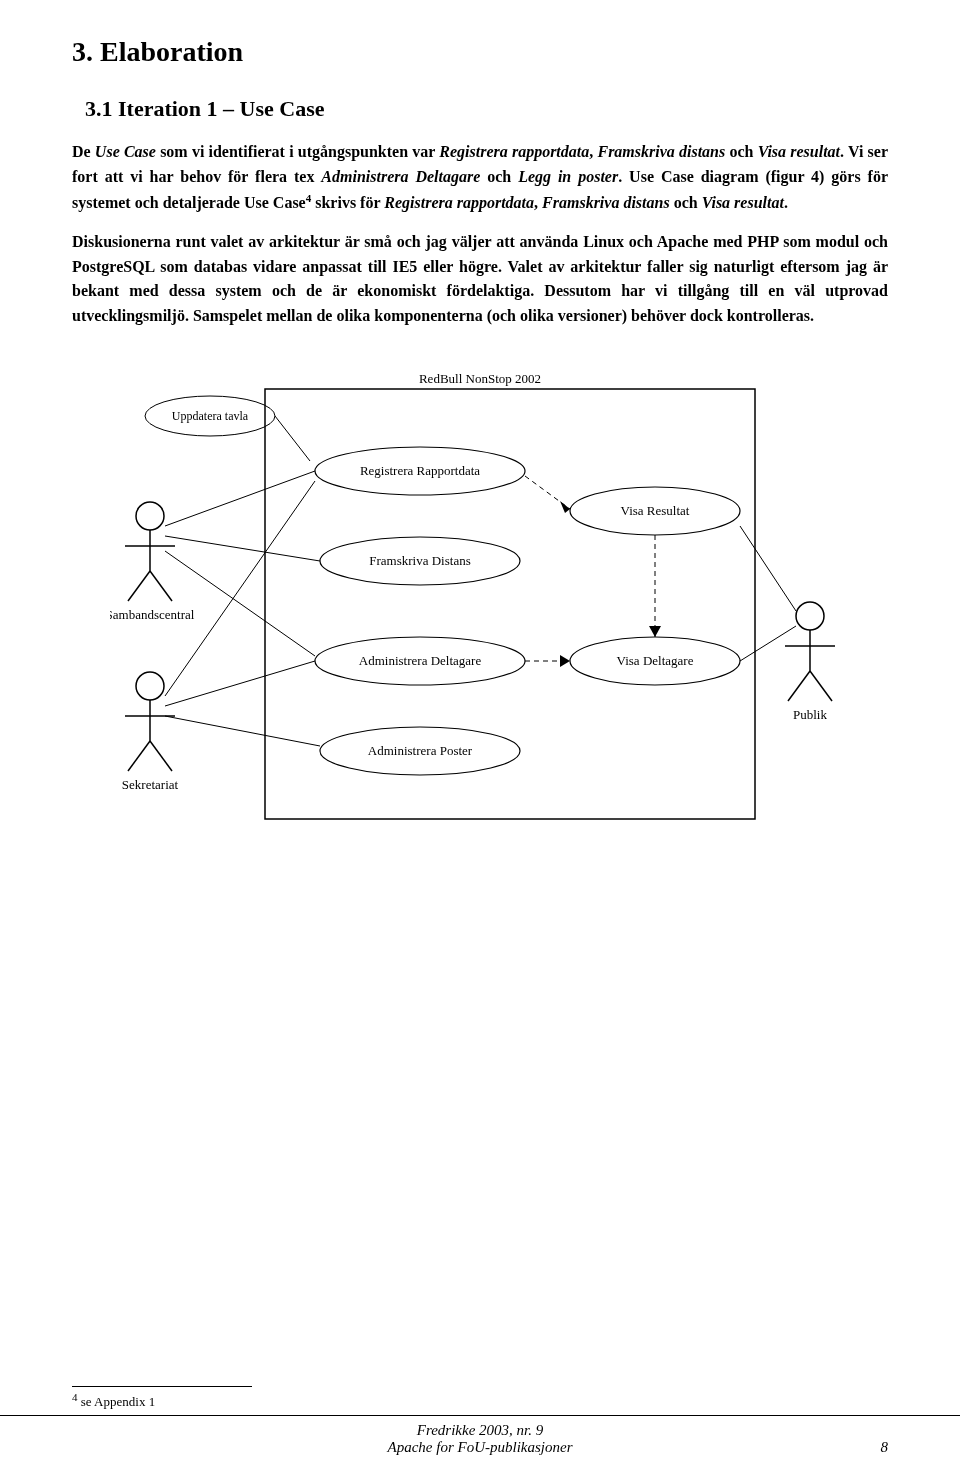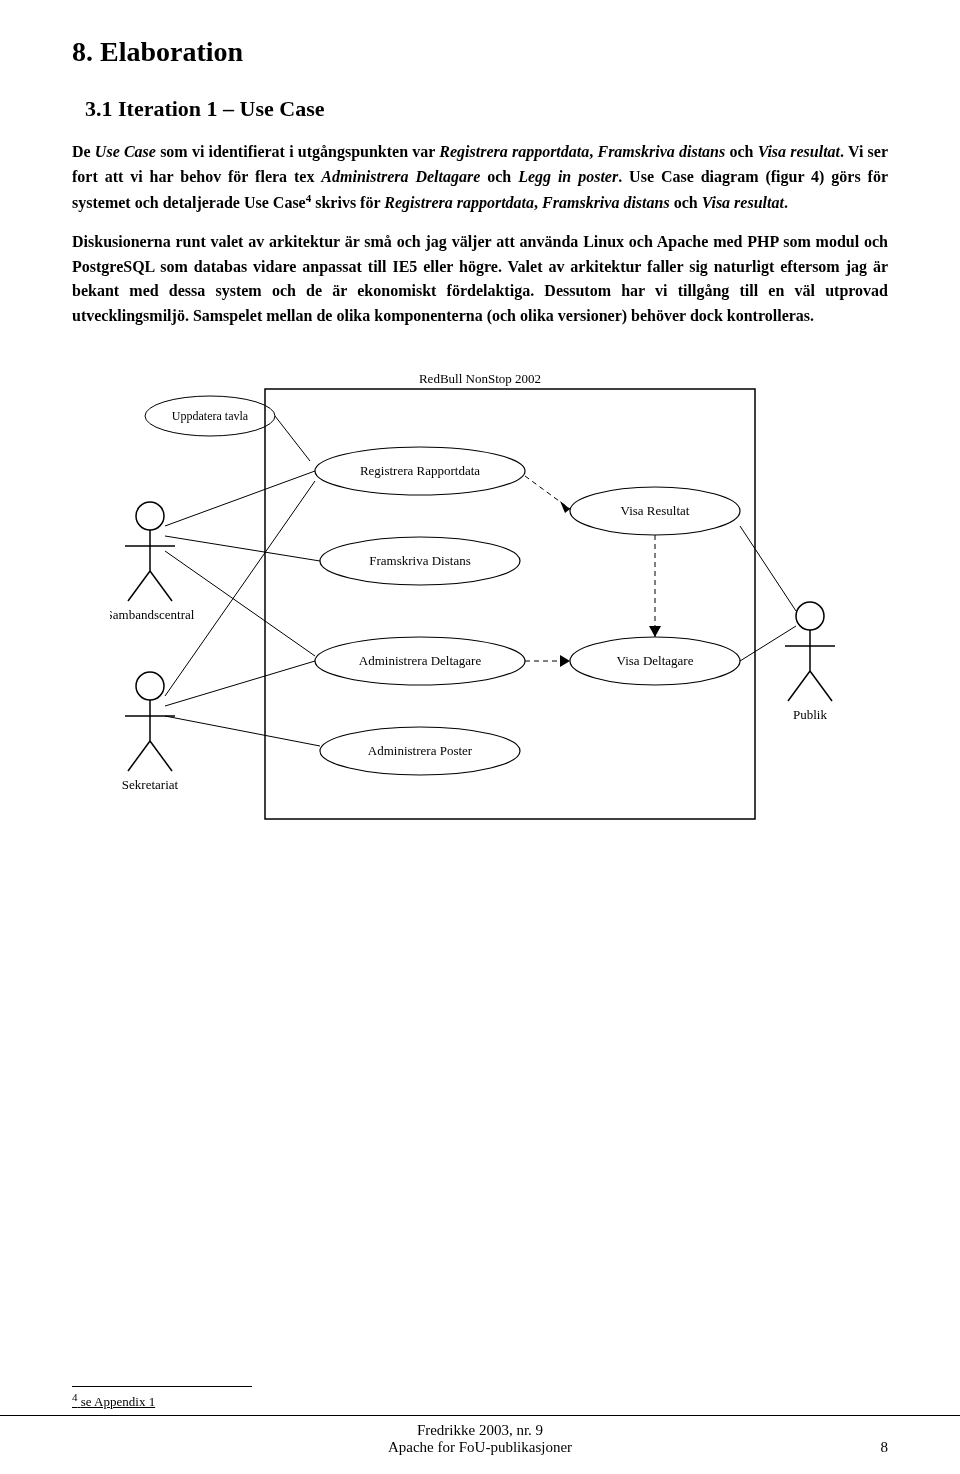--- a/index.html
+++ b/index.html
@@ -63,32 +63,32 @@
       left: 72px;
       right: 72px;
     }
     .footnote-line {
       border-top: 1px solid #000;
       width: 180px;
       margin-bottom: 4px;
     }
     .footnote-text {
       font-size: 13px;
-      text-decoration: underline;
     }
     .footer {
       position: absolute;
       bottom: 18px;
       left: 0;
       right: 0;
       border-top: 1px solid #000;
       display: flex;
       justify-content: space-between;
       align-items: flex-end;
       padding: 6px 72px 0 72px;
+      font-style: italic;
     }
     .footer-center {
       text-align: center;
       flex: 1;
       font-size: 15px;
     }
     .footer-right {
       font-size: 15px;
       min-width: 40px;
       text-align: right;
@@ -96,21 +96,21 @@
     .footer-left {
       font-size: 15px;
       min-width: 40px;
     }
   </style>
 </head>
 <body>
 
 <div class="page">
 
-  <h1 class="chapter">8. Elaboration</h1>
+  <h1 class="chapter">3. Elaboration</h1>
 
   <h2 class="section">3.1 Iteration 1 – Use Case</h2>
 
   <p class="body-text">
     De <em>Use Case</em> som vi identifierat i utgångspunkten var <em>Registrera rapportdata</em>, <em>Framskriva distans</em> och <em>Visa resultat</em>. Vi ser fort att vi har behov för flera tex <em>Administrera Deltagare</em> och <em>Legg in poster</em>. Use Case diagram (figur 4) görs för systemet och detaljerade Use Case<sup>4</sup> skrivs för <em>Registrera rapportdata</em>, <em>Framskriva distans</em> och <em>Visa resultat</em>.
   </p>
 
   <p class="body-text">
     Diskusionerna runt valet av arkitektur är små och jag väljer att använda Linux och Apache med PHP som modul och PostgreSQL som databas vidare anpassat till IE5 eller högre. Valet av arkitektur faller sig naturligt eftersom jag är bekant med dessa system och de är ekonomiskt fördelaktiga. Dessutom har vi tillgång till en väl utprovad utvecklingsmiljö. Samspelet mellan de olika komponenterna (och olika versioner) behöver dock kontrolleras.
   </p>

